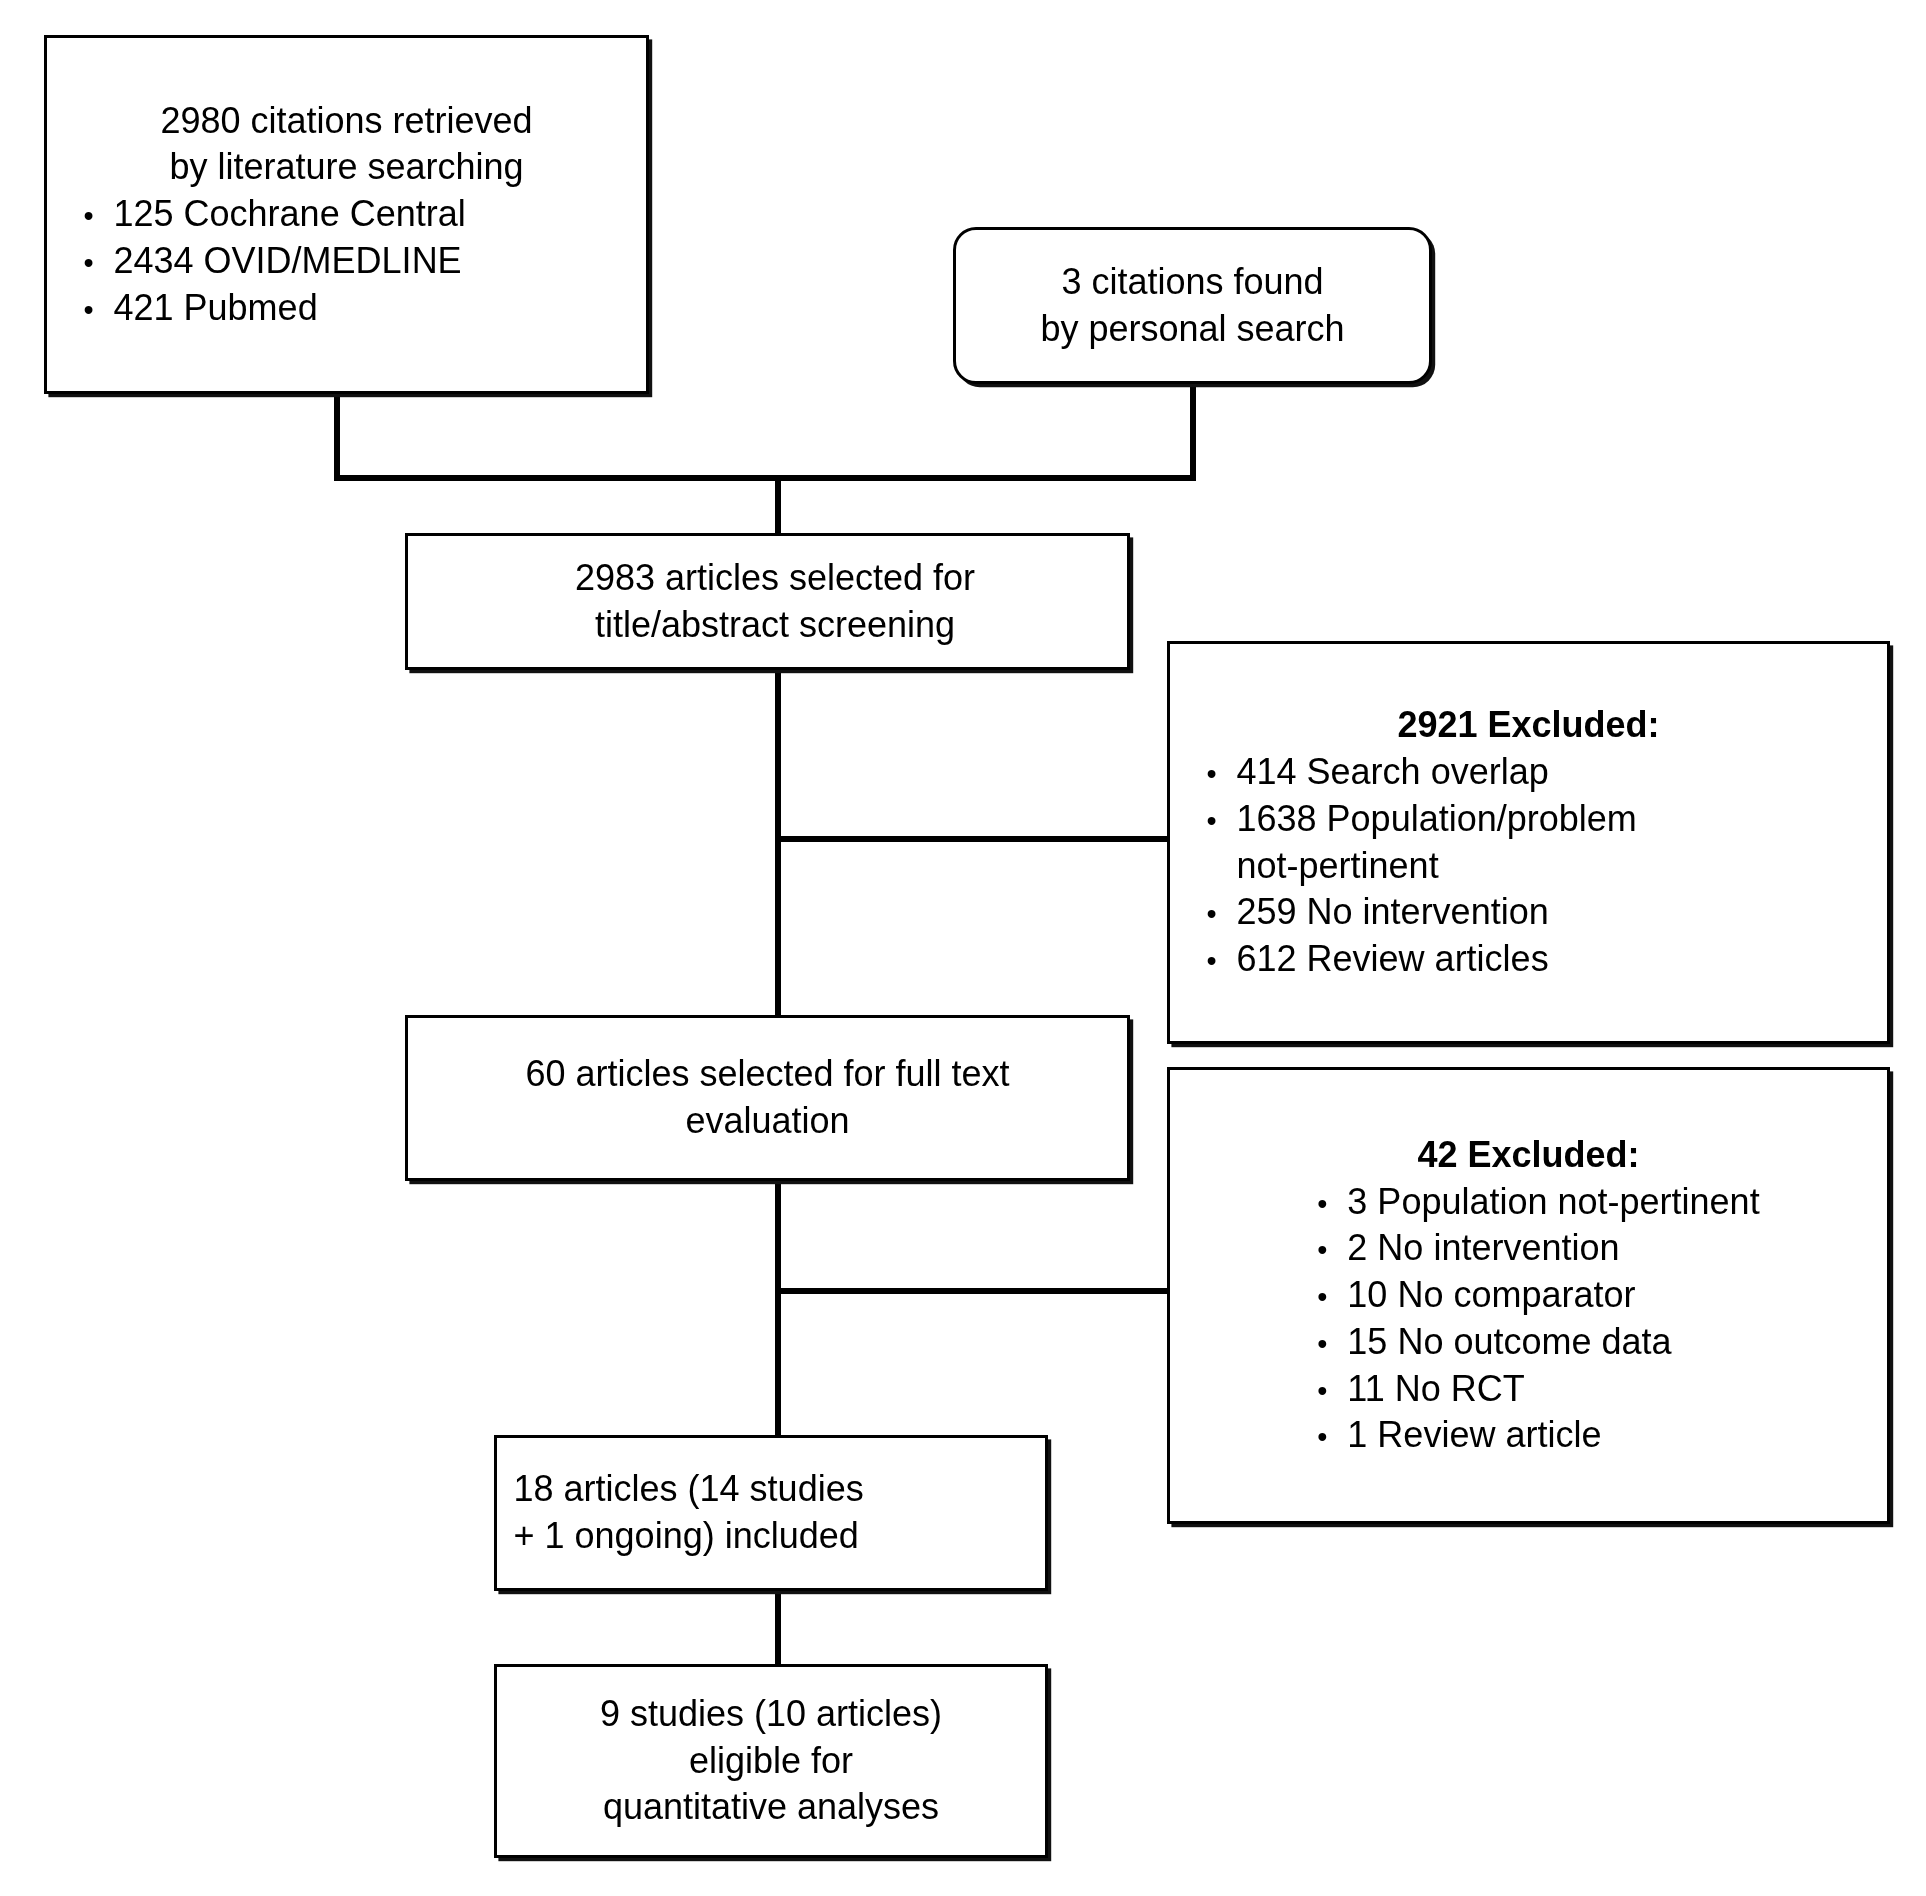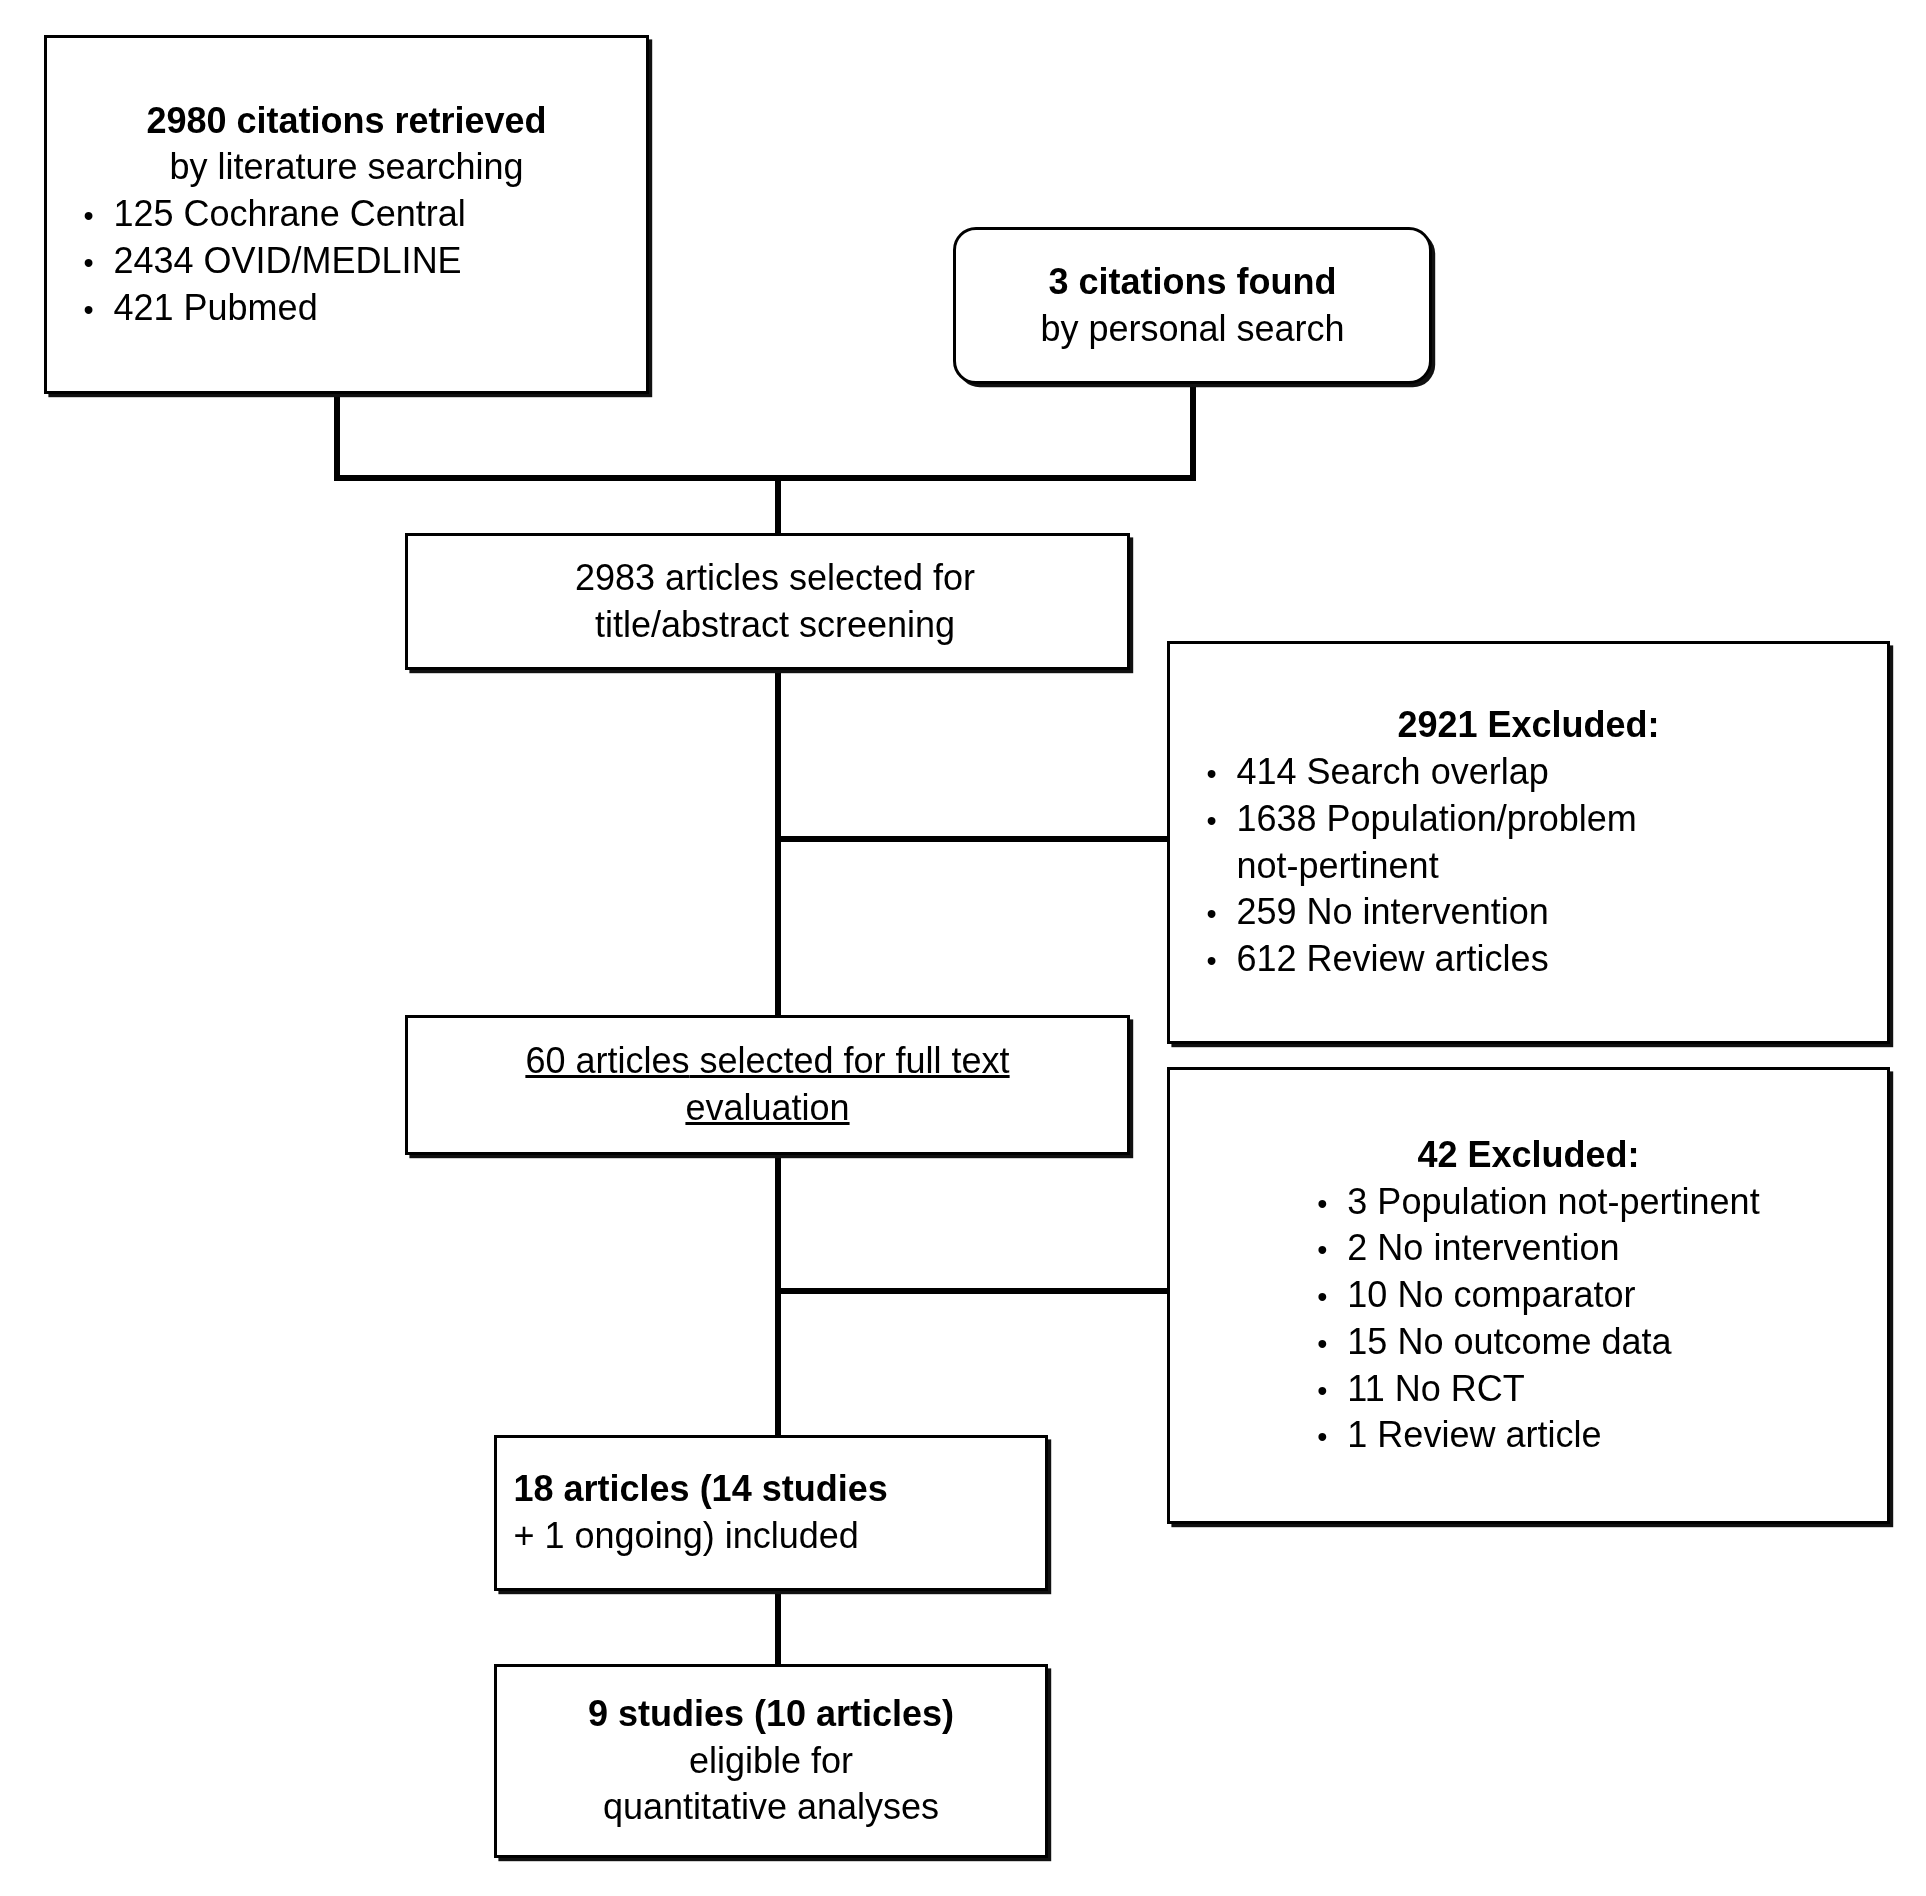--- a/index.html
+++ b/index.html
@@ -22,21 +22,21 @@
     justify-content:center;
     z-index:5;
   }
   .ln{
     display:block;
     font-size:36px;
     line-height:1.30;
     font-weight:400;
     white-space:nowrap;
   }
-  .ln.b{font-weight:bold;}
+  .ln.b{font-weight:normal;}
   .ctr{text-align:center;}
   .lft{text-align:left;}
   .hdr{text-align:center;font-weight:bold;font-size:36px;line-height:1.30;}
   .bl{
     display:flex;
     align-items:baseline;
     font-size:36px;
     line-height:1.30;
   }
   .bullet{
@@ -126,21 +126,21 @@
         <span class="bullet">•</span>
         <span class="btxt">259 No intervention</span>
       </div>
       <div class="bl">
         <span class="bullet">•</span>
         <span class="btxt">612 Review articles</span>
       </div>
     </div>
   </div>
 
-  <div class="box" style="left:405px; top:1015px; width:725px; height:140px;text-decoration:underline;">
+  <div class="box" style="left:405px; top:1015px; width:725px; height:166px;">
     <div class="cont">
       <div class="ln ctr"><span class="b">60 articles</span><span> selected for full text</span></div>
       <div class="ln ctr">evaluation</div>
     </div>
   </div>
 
   <div class="box" style="left:1167px; top:1067px; width:723px; height:457px;align-items:center;">
     <div class="cont">
       <div class="hdr">42 Excluded:</div>
       <div class="bl">

